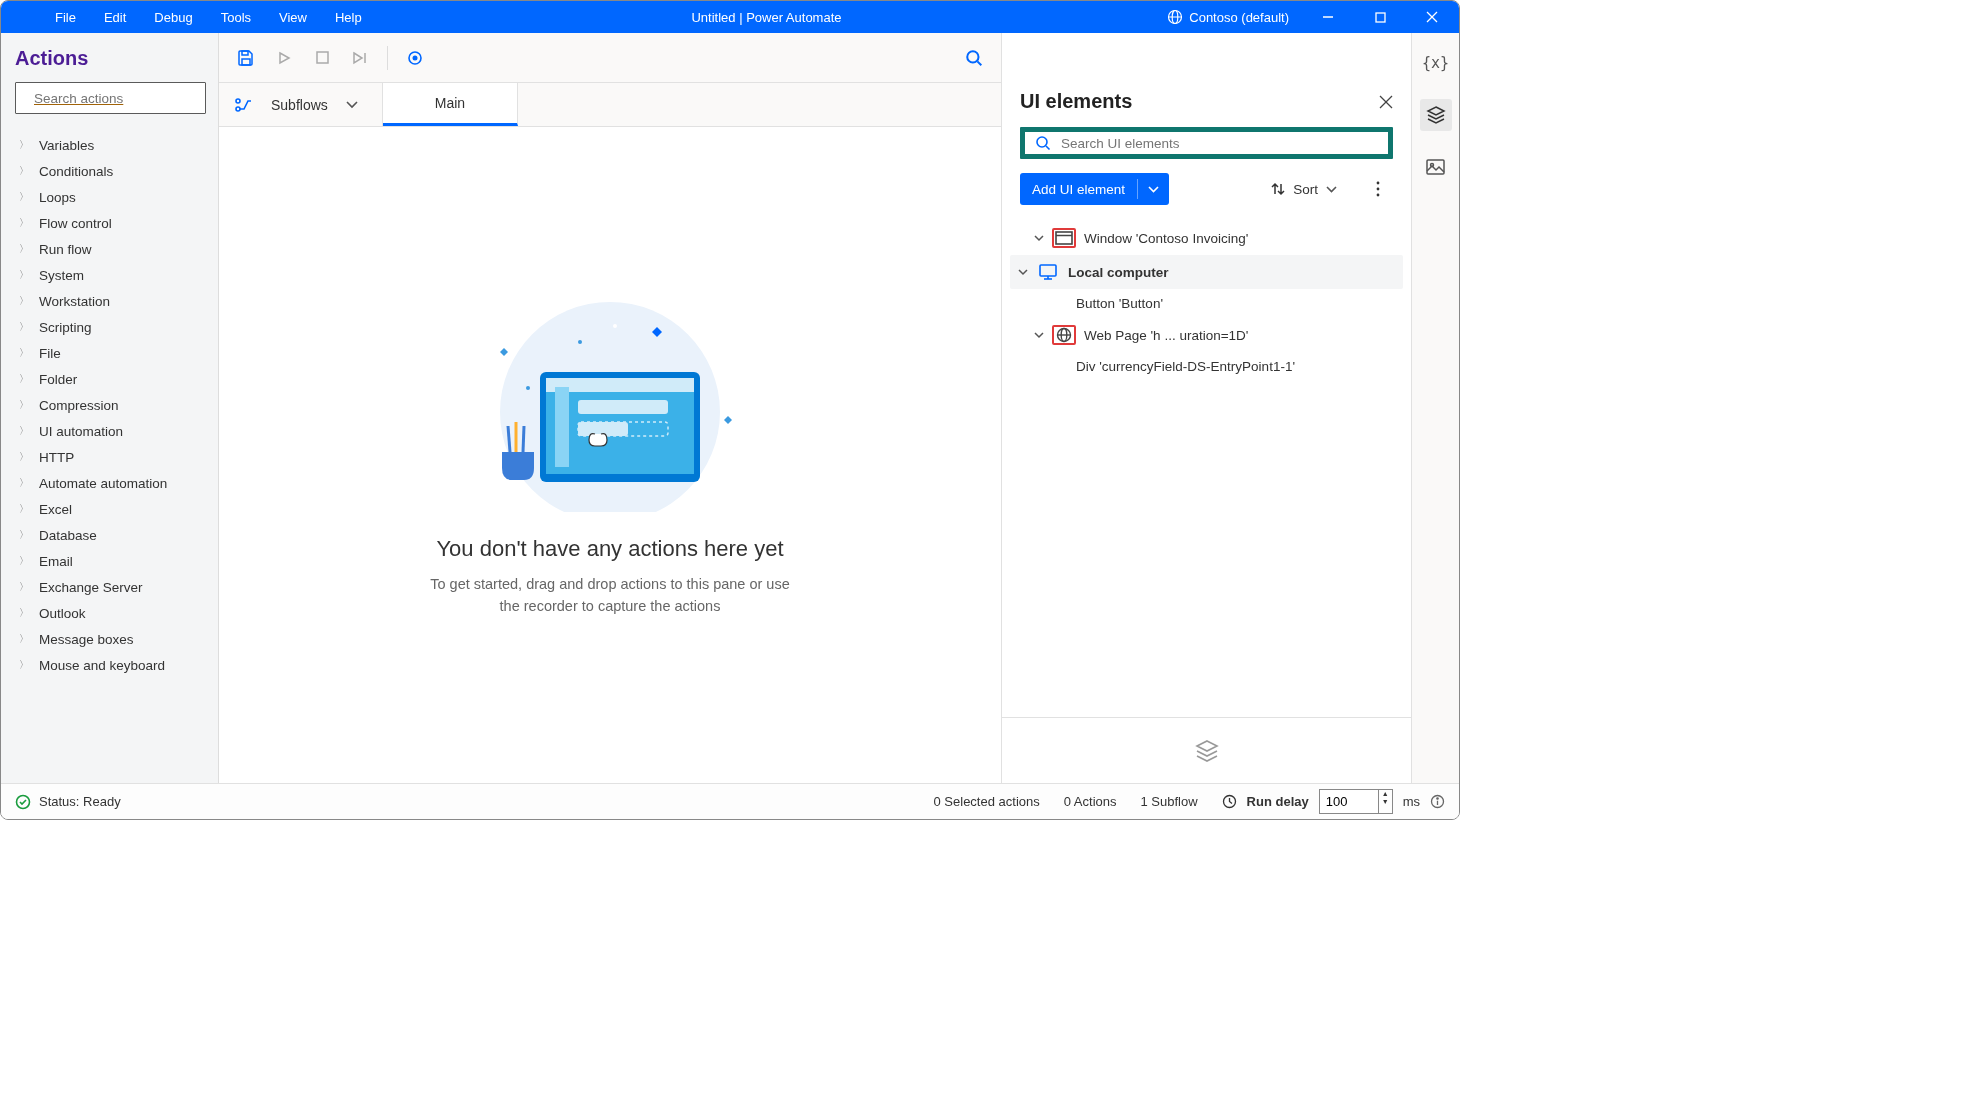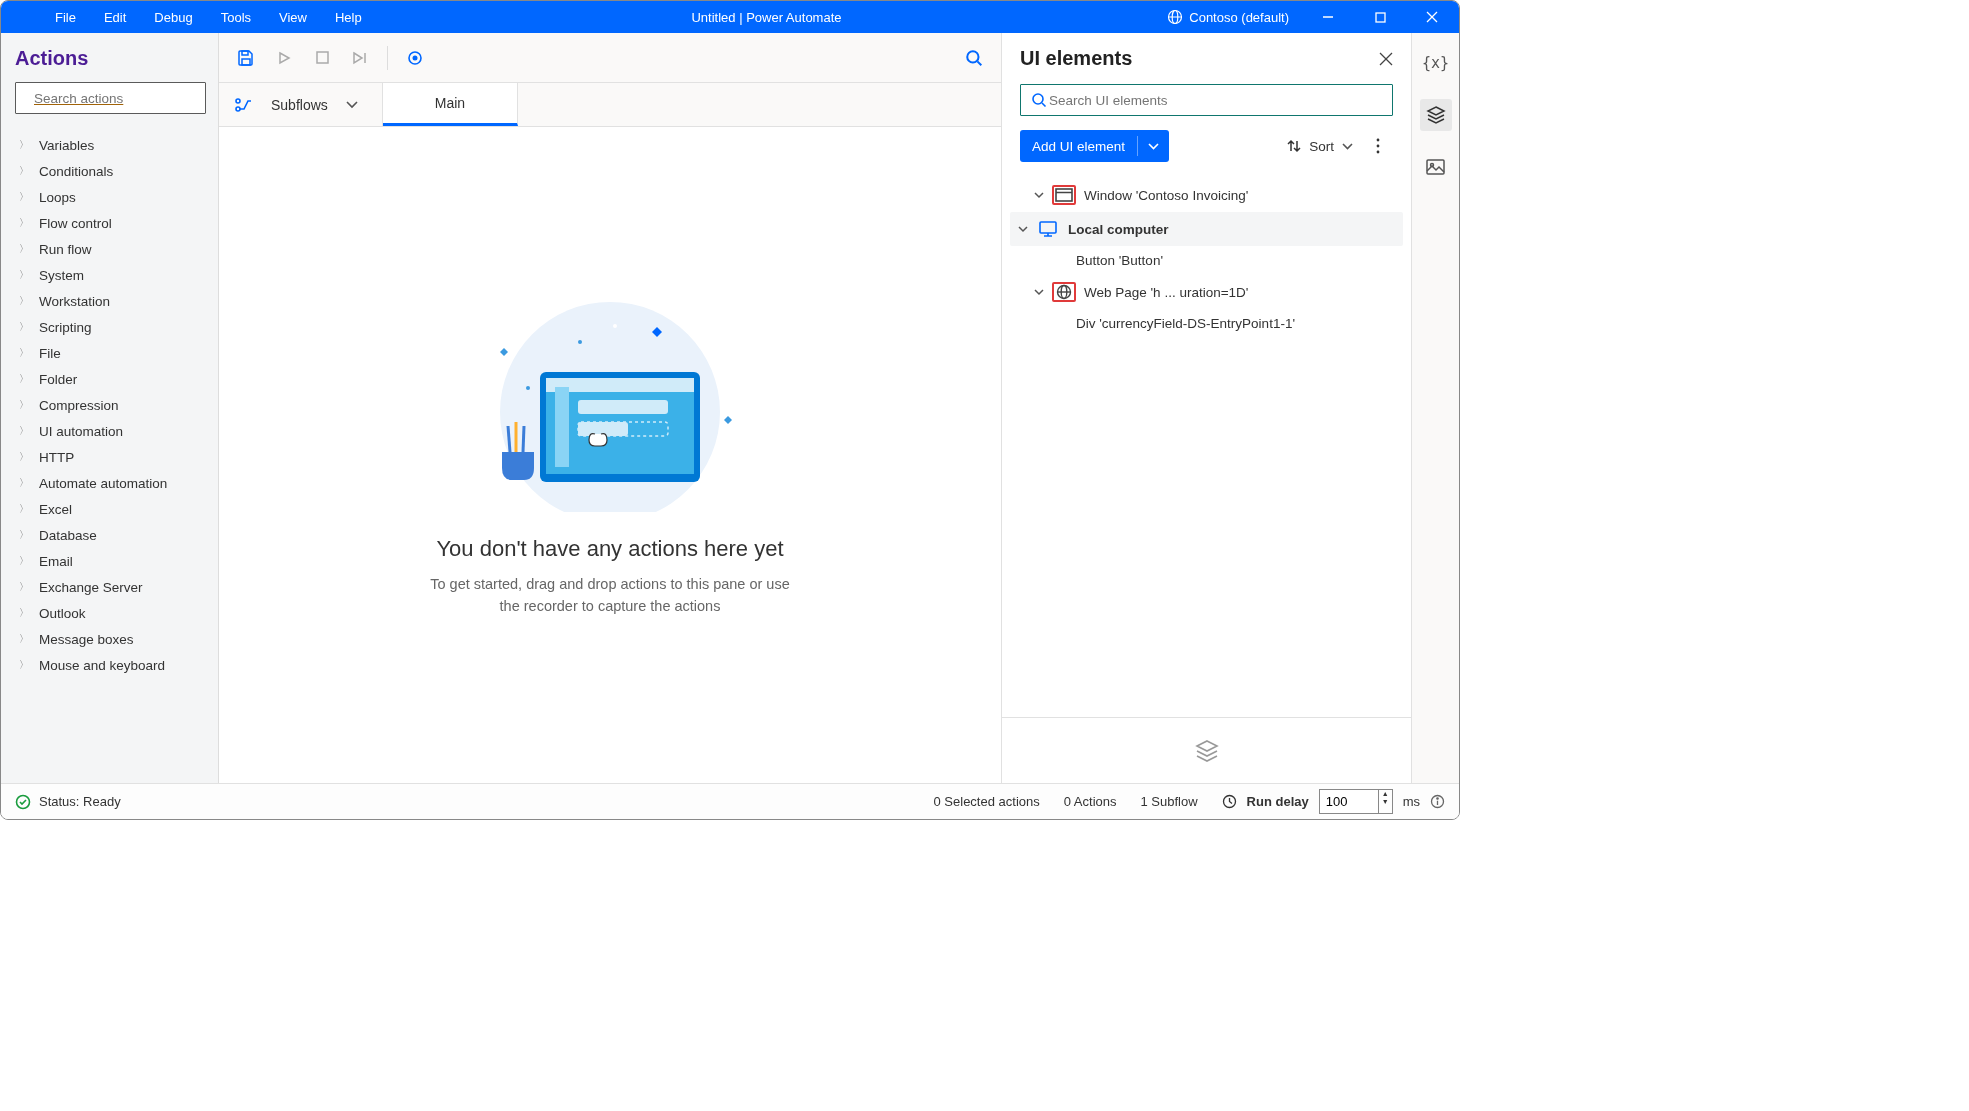--- a/index.html
+++ b/index.html
@@ -31,24 +31,24 @@
 
 .tabs-row { height: 44px; display: flex; align-items: stretch; border-bottom: 1px solid #e1e1e1; background: #faf9f8; }
 .subflows-btn { display: flex; align-items: center; gap: 18px; padding: 0 24px 0 16px; font-size: 14px; color: #333; cursor: pointer; border-right: 1px solid #e1e1e1; }
 .tab { display: flex; align-items: center; padding: 0 52px; font-size: 14px; color: #333; border-right: 1px solid #e1e1e1; border-bottom: 3px solid #0067ff; background: #fff; cursor: pointer; }
 
 .canvas { flex: 1; display: flex; flex-direction: column; align-items: center; justify-content: center; padding: 20px; }
 .canvas h2 { font-size: 22px; font-weight: 400; color: #333; margin-top: 24px; }
 .canvas p { font-size: 14.5px; color: #666; text-align: center; margin-top: 12px; line-height: 1.5; max-width: 380px;}
 
 .right-panel { width: 410px; border-left: 1px solid #e1e1e1; display: flex; flex-direction: column; background: #fff; }
-.rp-header { padding: 14px 18px 0 18px; }
+.rp-header { padding: 14px 18px 0 18px; margin-top: 43px; }
 .rp-title-row { display: flex; align-items: center; justify-content: space-between; }
 .rp-title { font-size: 20px; font-weight: 600; color: #222; }
-.rp-search { display: flex; align-items: center; gap: 2px; border: 1px solid #0f766e; height: 32px; padding: 0 10px; margin-top: 14px; border-radius: 1px; }
+.rp-search { display: flex; align-items: center; gap: 10px; border: 5px solid #0f766e; height: 32px; padding: 0 10px; margin-top: 14px; border-radius: 1px; }
 .rp-search input { border: none; outline: none; flex: 1; font-size: 13.5px; color: #555;}
 .rp-btns { display: flex; align-items: center; justify-content: space-between; margin-top: 14px; }
 .add-btn { background: #0067ff; color: #fff; height: 32px; display: flex; align-items: center;  border-radius: 3px; font-size: 13.5px; cursor: pointer; }
 .add-btn-main { padding: 0 12px; }
 .add-btn-sep { width: 1px; height: 20px; background: rgba(255,255,255,0.4); }
 .add-btn-arrow { padding: 0 10px; }
 .sort-btn { display: flex; align-items: center; gap: 8px; font-size: 13.5px; color: #333; cursor: pointer; padding: 0 6px;}
 .dots-btn { width: 30px; display: flex; align-items: center; justify-content: center; cursor: pointer; color: #333; }
 
 .tree { margin-top: 16px; padding: 0 8px; flex: 1; overflow: auto; }
@@ -320,21 +320,21 @@
       <div class="rp-btns">
         <div class="add-btn">
           <span class="add-btn-main">Add UI element</span>
           <span class="add-btn-sep"></span>
           <span class="add-btn-arrow">
               <svg width="11" height="7" viewBox="0 0 11 7" fill="none" stroke="#fff" stroke-width="1.6">
                 <path d="M1 1l4.5 4.5L10 1"></path>
               </svg>
             </span>
         </div>
-        <div style="display:flex; align-items:center; gap:4px;">
+        <div style="display:flex; align-items:center; gap:20px;">
           <div class="sort-btn">
             <svg width="14" height="14" viewBox="0 0 14 14" fill="none" stroke="#333" stroke-width="1.5">
                 <path d="M4 2v10M1 5l3-3 3 3M10 12V2m3 7l-3 3-3-3"></path>
               </svg>
             <span>Sort</span>
             <svg width="11" height="7" viewBox="0 0 11 7" fill="none" stroke="#555" stroke-width="1.6">
                 <path d="M1 1l4.5 4.5L10 1"></path>
               </svg>
           </div>
           <div class="dots-btn">

